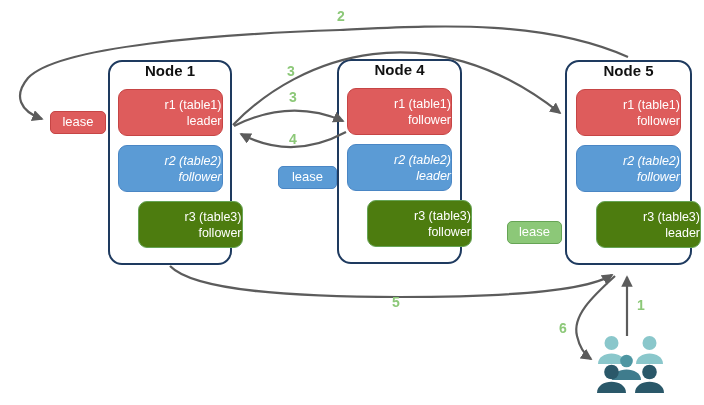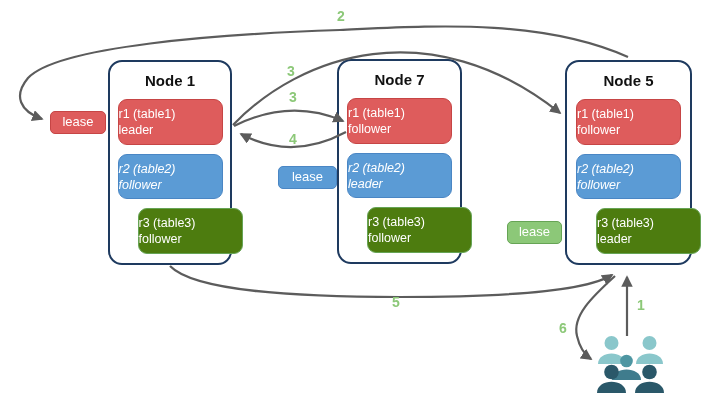--- a/index.html
+++ b/index.html
@@ -4,26 +4,26 @@
 <style>
   html,body{margin:0;padding:0;background:#ffffff;}
   .canvas{
     position:relative;width:704px;height:405px;overflow:hidden;
     font-family:"Liberation Sans", sans-serif;background:#ffffff;
   }
   
   .node{
     position:absolute;background:#ffffff;border:2px solid #1E3A5F;border-radius:14px;
     display:flex;flex-direction:column;align-items:center;box-sizing:border-box;
-    padding-top:10px;z-index:1;
+    z-index:1;
   }
   .node-title{font-weight:bold;font-size:15px;color:#111111;margin-bottom:9px;line-height:18px;}
   .replica{
     width:105px;height:47px;border-radius:9px;box-sizing:border-box;
-    display:flex;flex-direction:column;align-items:flex-start;justify-content:center;
+    display:flex;flex-direction:column;align-items:flex-end;justify-content:center;
     color:#ffffff;font-size:12.5px;line-height:16px;text-align:center;margin-bottom:9px;
   }
   .replica.red{background:#DE5C5C;border:1.5px solid #C64545;}
   .replica.blue{background:#5B9BD5;border:1.5px solid #4A86C4;font-style:italic;}
   .replica.green{background:#4d7c0f;border:1.5px solid #66A455;margin-left:40px;}
   
   .lease{
     position:absolute;color:#ffffff;font-size:13px;line-height:20px;text-align:center;
     border-radius:5px;box-sizing:border-box;z-index:3;
   }
@@ -54,21 +54,21 @@
       <span>r2 (table2)</span>
       <span>follower</span>
     </div>
     <div class="replica green">
       <span>r3 (table3)</span>
       <span>follower</span>
     </div>
   </div>
 
   <div class="node" style="left:337px;top:59px;width:125px;height:205px">
-    <div class="node-title">Node 7</div>
+    <div class="node-title">Node 4</div>
     <div class="replica red">
       <span>r1 (table1)</span>
       <span>follower</span>
     </div>
     <div class="replica blue">
       <span>r2 (table2)</span>
       <span>leader</span>
     </div>
     <div class="replica green">
       <span>r3 (table3)</span>

